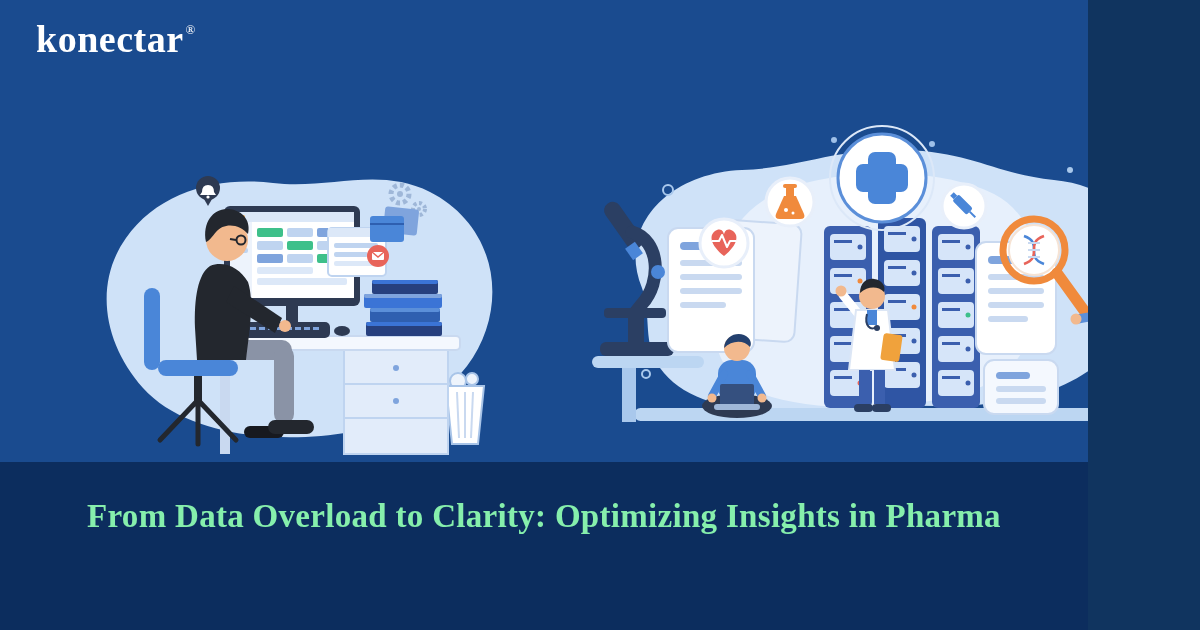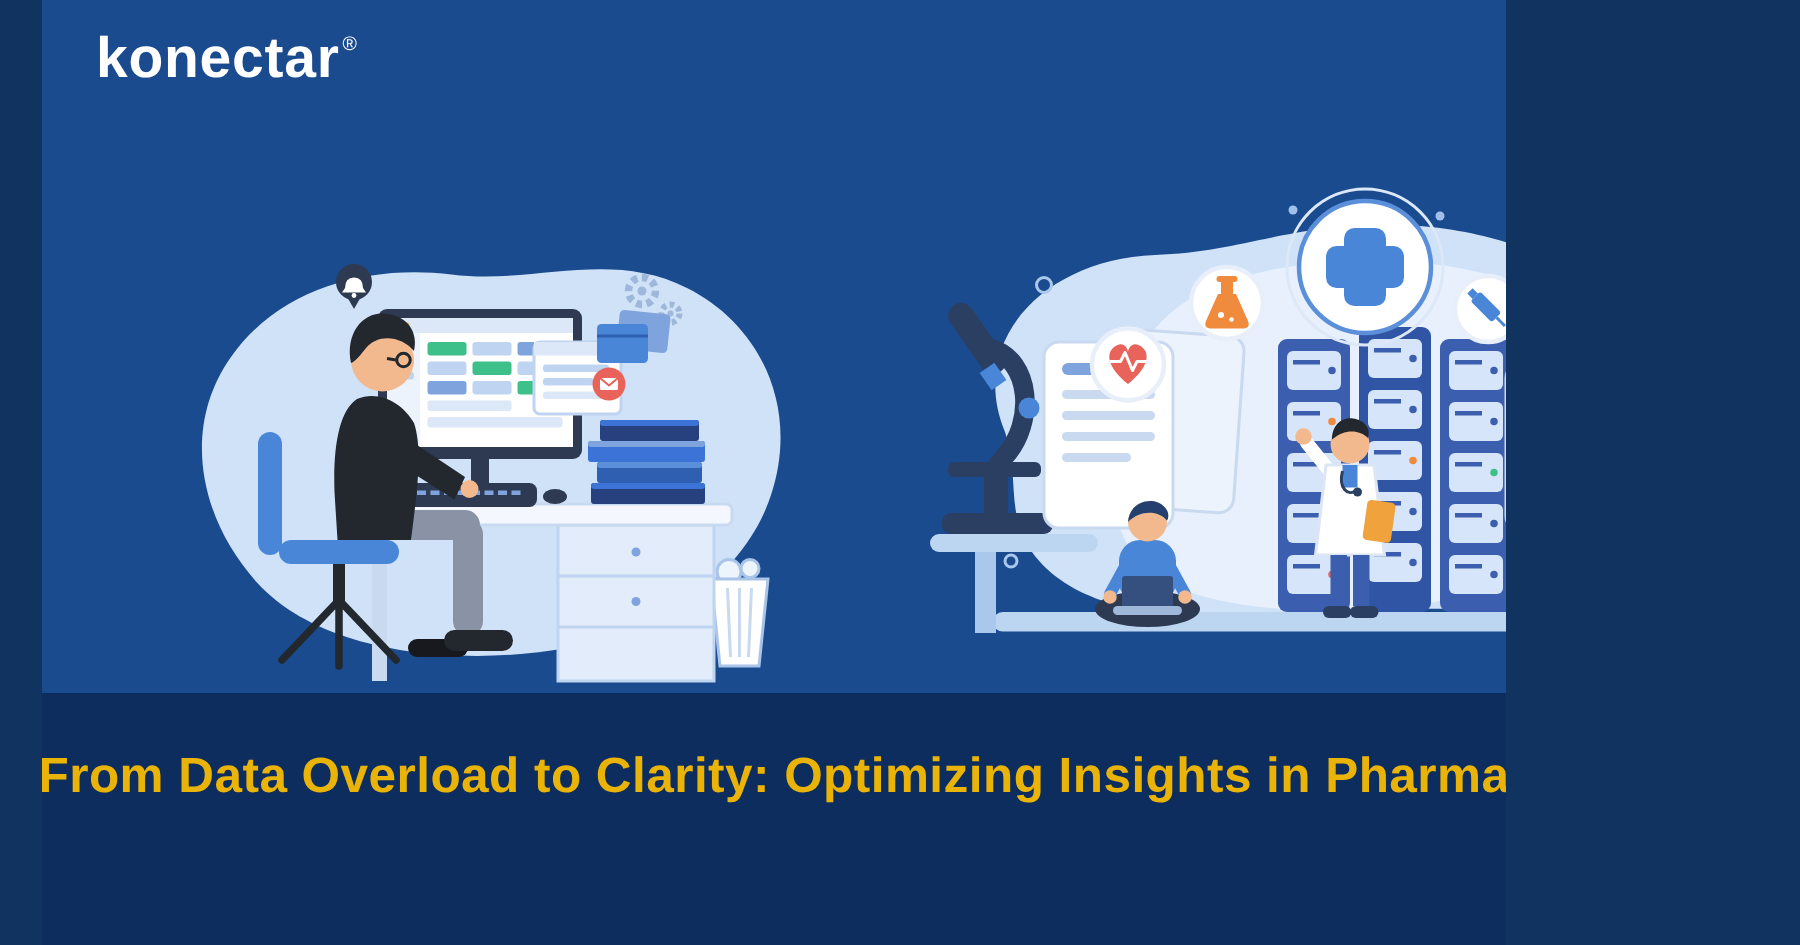--- a/index.html
+++ b/index.html
@@ -1,38 +1,37 @@
 <!DOCTYPE html>
 <html><head>
 <meta charset="utf-8">
 <style>
   html,body{margin:0;padding:0;background:#10345f;}
   .canvas{
-    position:relative;width:976px;height:630px;overflow:hidden;
+    position:relative;width:1088px;height:630px;overflow:hidden;
     background:#1A4B8F;
-    font-family:Liberation Sans, sans-serif;
-    margin-left:28px;
+    font-family:Liberation Serif, serif;
   }
   
   .logo{
     position:absolute;top:20px;left:36px;color:#ffffff;
     font-size:38px;font-weight:600;letter-spacing:.5px;line-height:1;
   }
   .logo sup{font-size:13px;font-weight:400;vertical-align:18px;margin-left:2px;}
   
   .illus{position:absolute;}
   .illus-left{left:48px;top:88px;}
   .illus-right{left:572px;top:78px;}
   
   .band{
     position:absolute;left:0;right:0;bottom:0;height:168px;
     background:#0C2D5E;display:flex;justify-content:center;align-items:flex-start;
   }
   .band h1{
-    margin:0;padding-top:36px;color:#eab308;font-size:33px;font-weight:700;
+    margin:0;padding-top:36px;color:#86efac;font-size:33px;font-weight:700;
     letter-spacing:.3px;text-align:center;white-space:nowrap;
   }
 </style>
 </head>
 <body>
 
 <div class="canvas">
 
   <div class="logo">
     <span>konectar</span><sup>®</sup>

